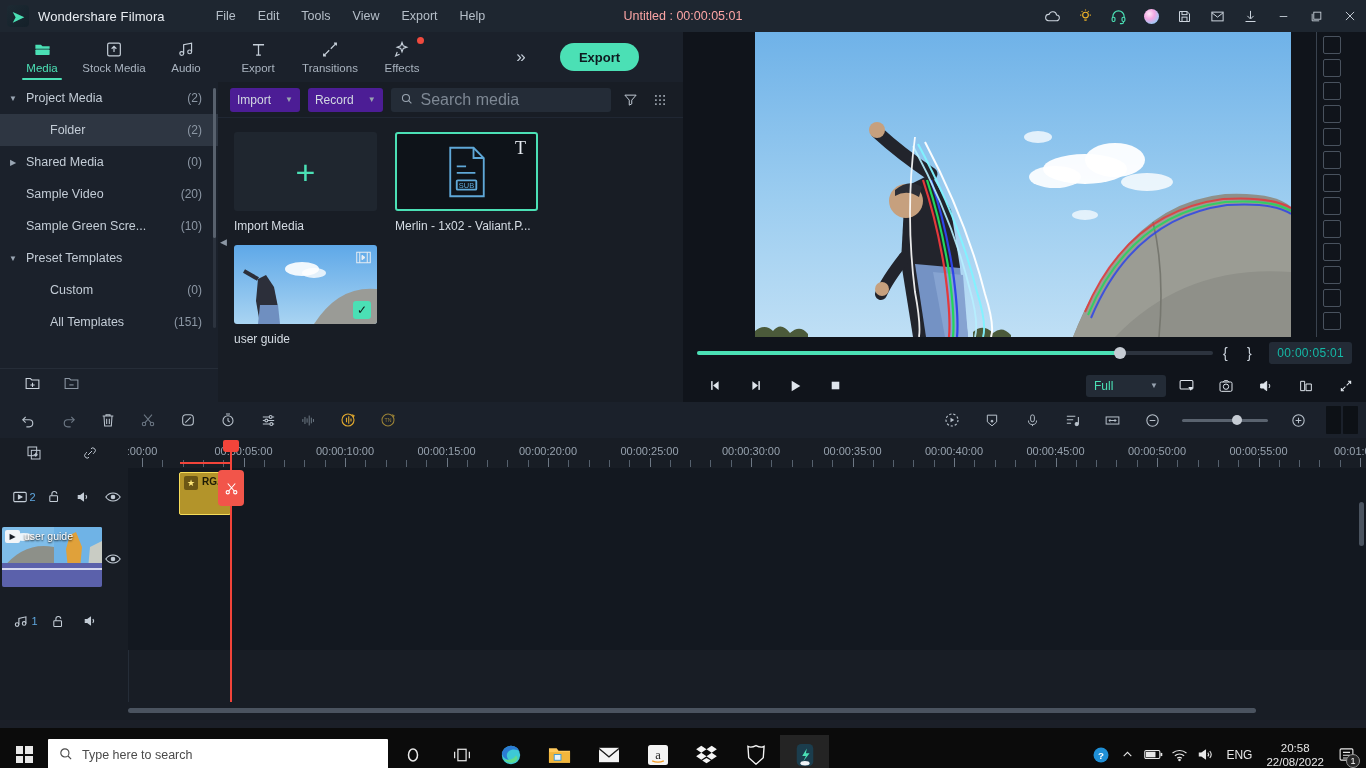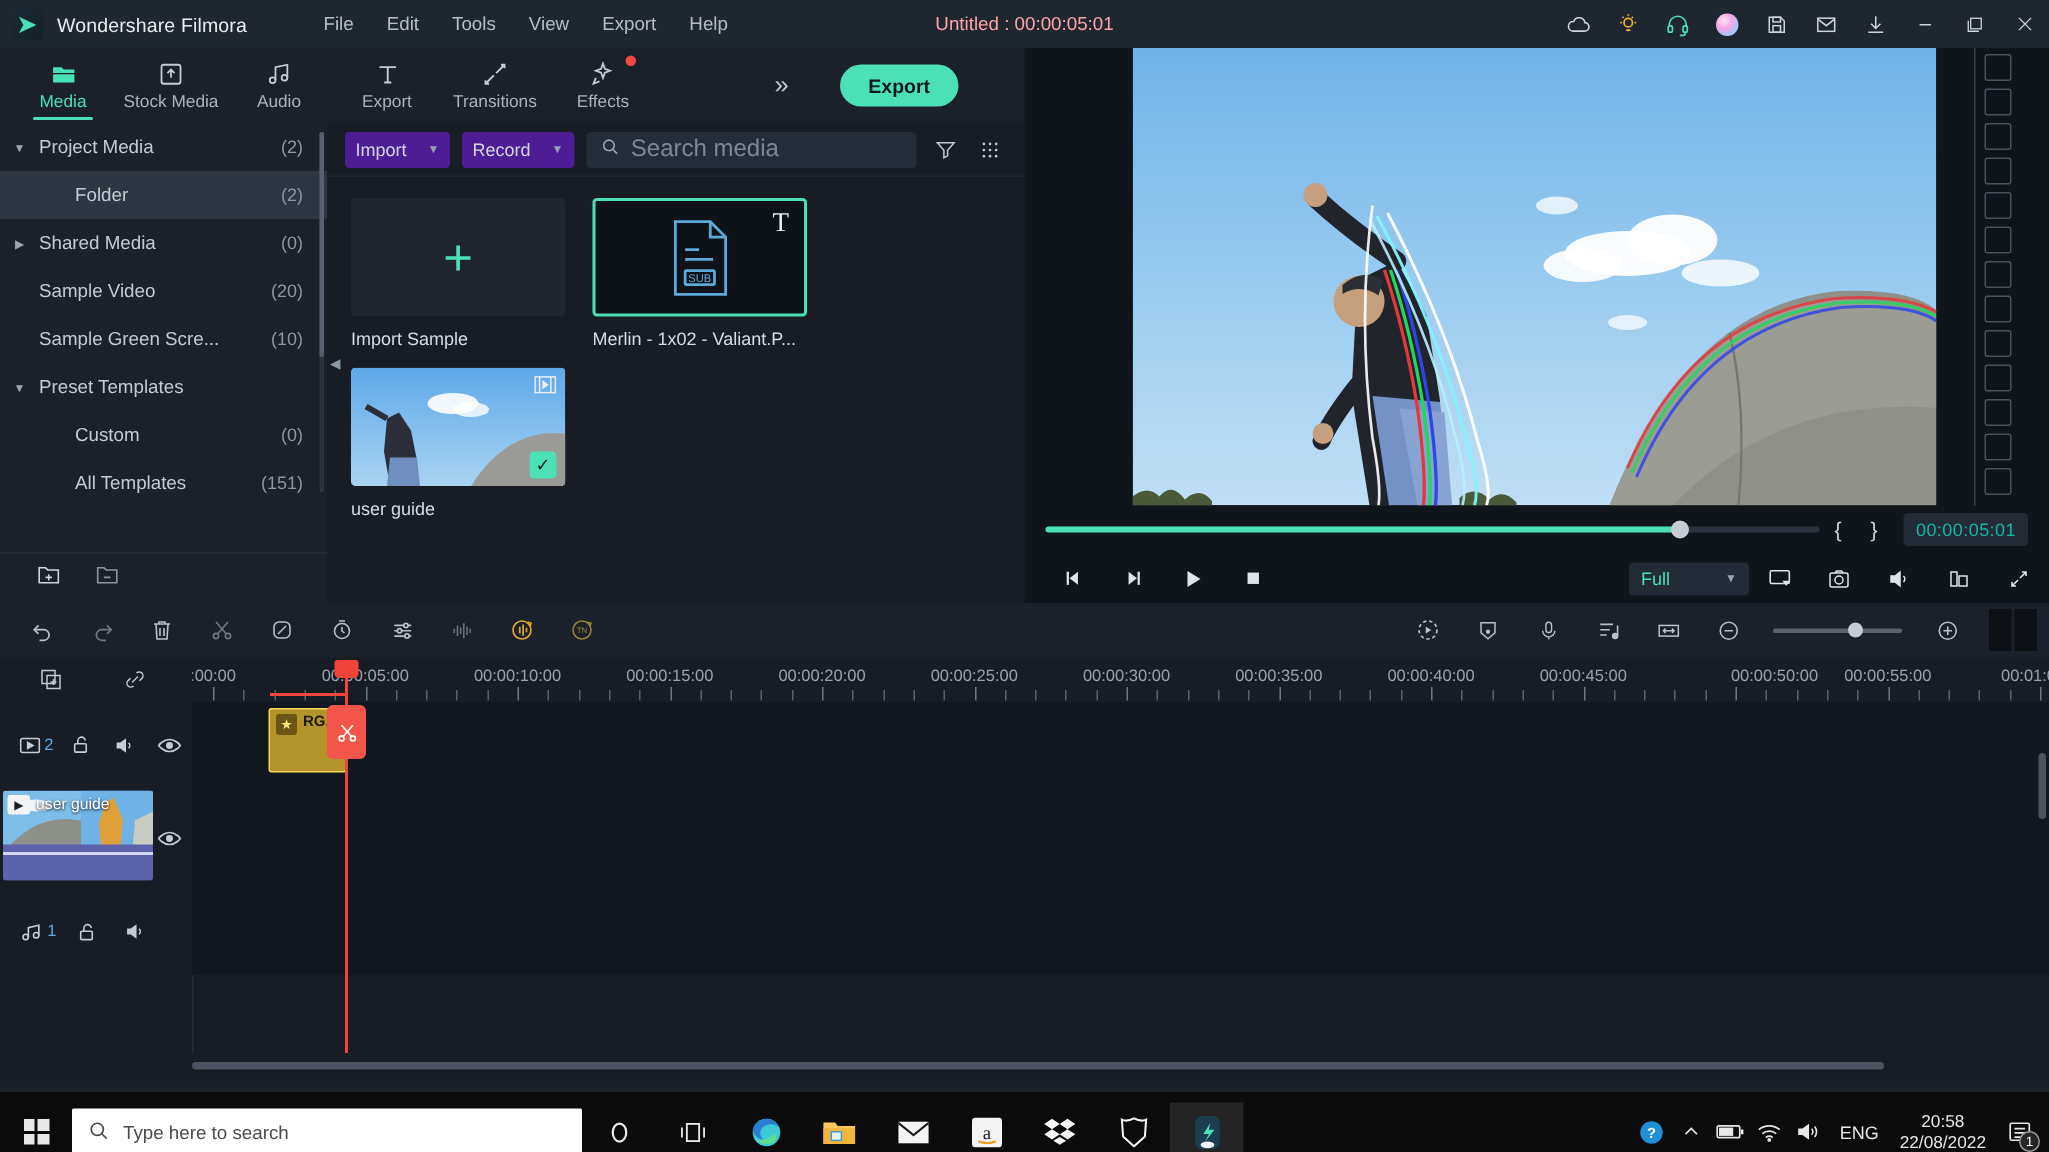--- a/index.html
+++ b/index.html
@@ -478,21 +478,21 @@
             <circle cx="19" cy="19" r="1.5"></circle>
           </svg>
       </span>
     </div>
 
     <div class="media-grid">
       <div class="mcell">
         <div class="mthumb importcell">
           <span class="plus">+</span>
         </div>
-        <div class="mlabel">Import Sample</div>
+        <div class="mlabel">Import Media</div>
       </div>
 
       <div class="mcell">
         <div class="mthumb sel">
           <span class="tglyph">T</span>
           <svg width="46" height="54" viewBox="0 0 48 58" fill="none" stroke="#5fa8d8" stroke-width="2">
             <path d="M6 3h25l11 11v41H6z"></path>
             <path d="M31 3v11h11"></path>
             <path d="M13 23h10M13 30h20"></path>
             <rect x="13" y="38" width="21" height="10" rx="1"></rect>
@@ -866,21 +866,21 @@
         <div class="rtick" style="left: 846.3px;"></div>
         <div class="rtick" style="left: 866.6px;"></div>
         <div class="rtick" style="left: 886.9px;"></div>
         <div class="rtick" style="left: 907.2px;"></div>
         <div class="rlabel" style="left: 927.5px;">00:00:45:00</div>
         <div class="rtick major" style="left: 927.5px;"></div>
         <div class="rtick" style="left: 947.8px;"></div>
         <div class="rtick" style="left: 968.1px;"></div>
         <div class="rtick" style="left: 988.4px;"></div>
         <div class="rtick" style="left: 1008.7px;"></div>
-        <div class="rlabel" style="left: 1055px; text-align: right;">00:00:50:00</div>
+        <div class="rlabel" style="left: 1029px; text-align: right;">00:00:50:00</div>
         <div class="rtick major" style="left: 1029px;"></div>
         <div class="rtick" style="left: 1049.3px;"></div>
         <div class="rtick" style="left: 1069.6px;"></div>
         <div class="rtick" style="left: 1089.9px;"></div>
         <div class="rtick" style="left: 1110.2px;"></div>
         <div class="rlabel" style="left: 1130.5px;">00:00:55:00</div>
         <div class="rtick major" style="left: 1130.5px;"></div>
         <div class="rtick" style="left: 1150.8px;"></div>
         <div class="rtick" style="left: 1171.1px;"></div>
         <div class="rtick" style="left: 1191.4px;"></div>

